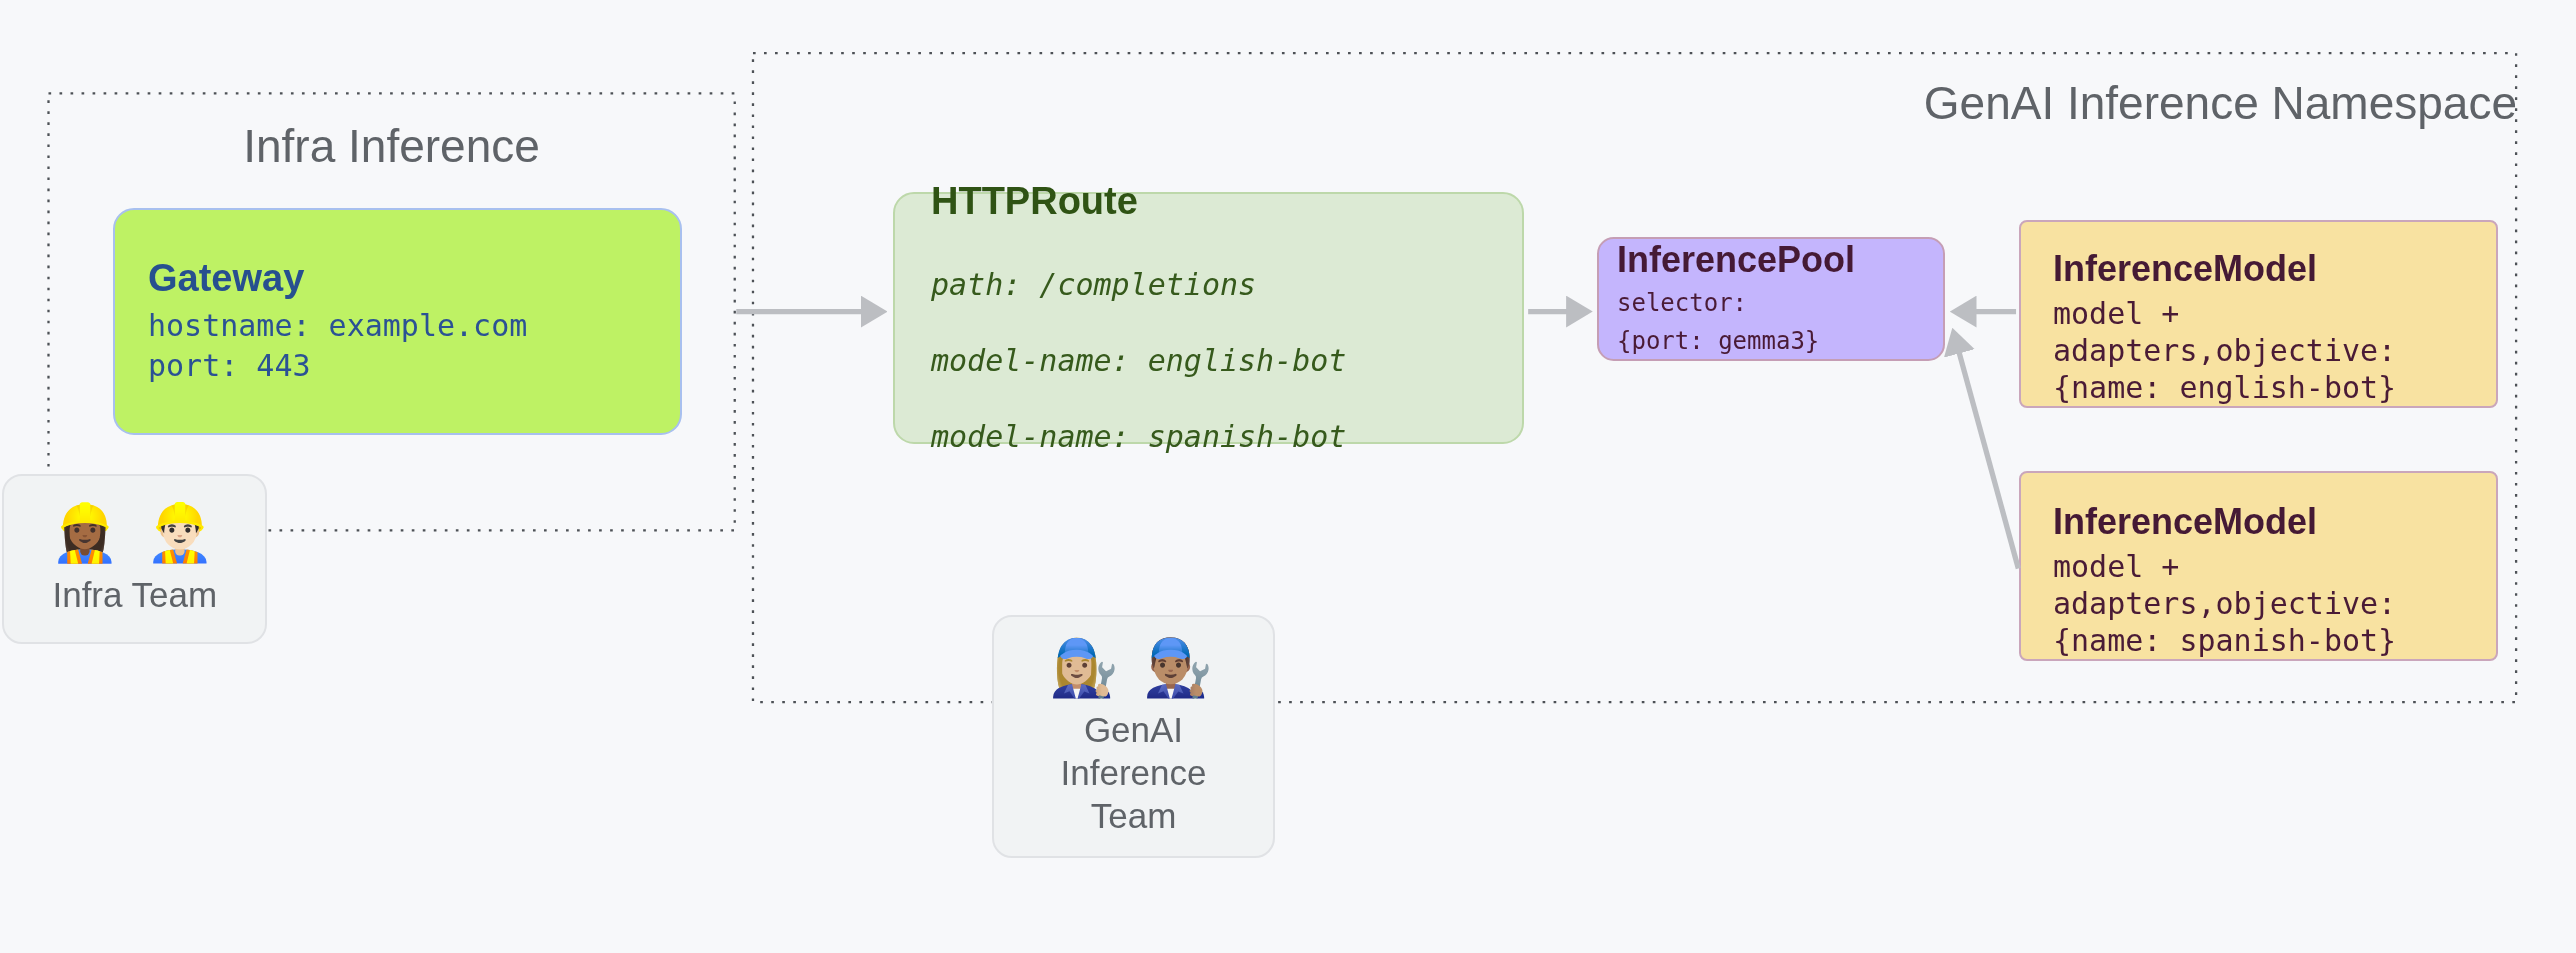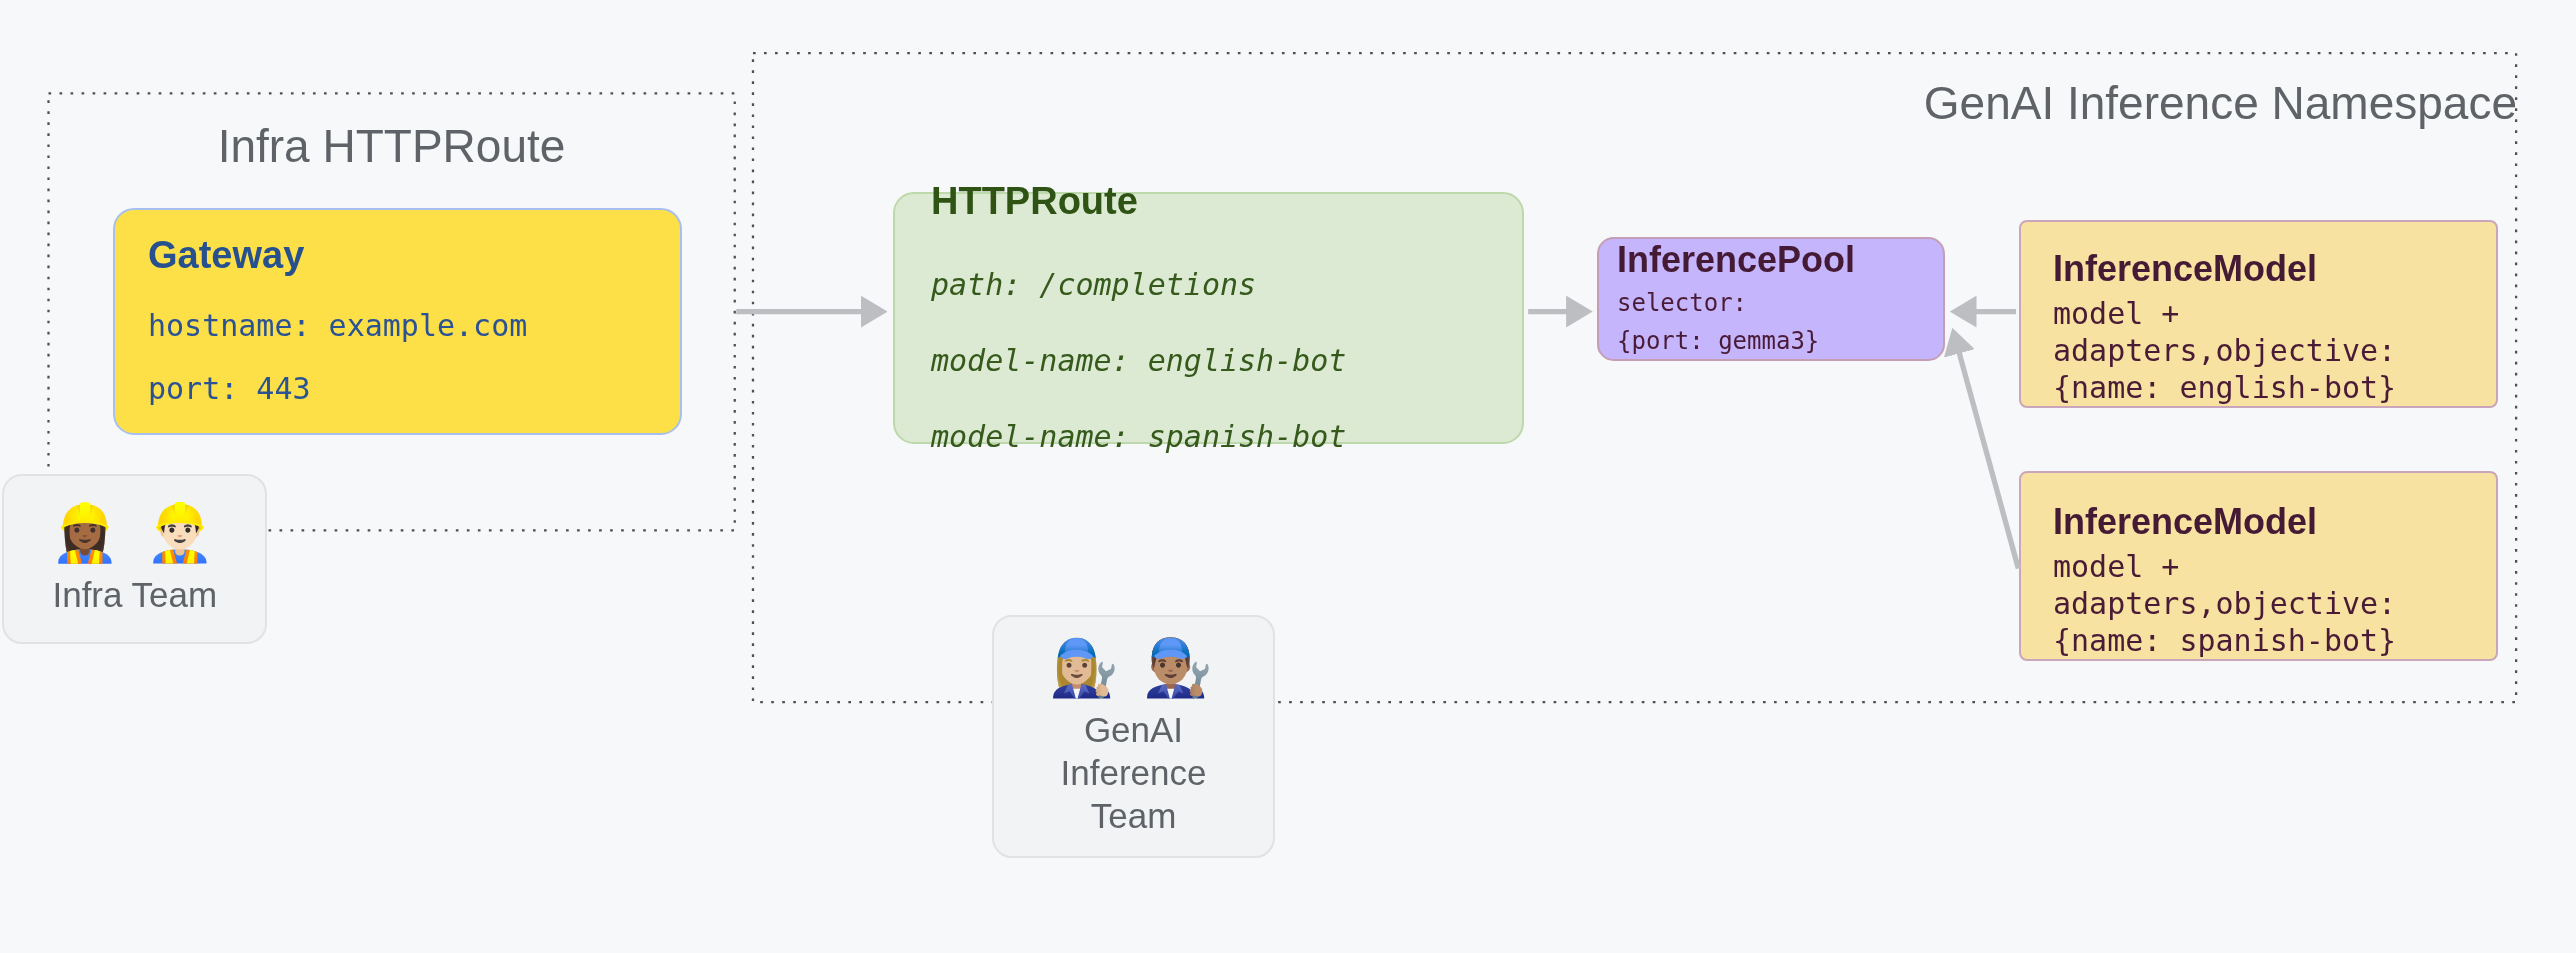--- a/index.html
+++ b/index.html
@@ -43,23 +43,22 @@
     font-weight: bold;
     margin-bottom: 6px;
     white-space: nowrap;
   }
   .node-line {
     font-family: "DejaVu Sans Mono", monospace;
     white-space: pre;
   }
   .gateway {
     left: 113px; top: 208px; width: 569px; height: 227px;
-    background: #fde047; border-color: #a8c0ef; border-radius: 21px;
+    background: #bef264; border-color: #a8c0ef; border-radius: 21px;
     padding-left: 33px;
-    gap: 23px;
   }
   .gateway .node-title { font-size: 38px; color: #27508f; }
   .gateway .node-line  { font-size: 30px; line-height: 40px; color: #2b5294; }
   .httproute {
     left: 893px; top: 192px; width: 631px; height: 252px;
     background: #dcead4; border-color: #bdd8aa; border-radius: 21px;
     padding-left: 36px;
     gap: 36px;
   }
   .httproute .node-title { font-size: 38px; color: #2f5314; }
@@ -111,21 +110,21 @@
 </head>
 <body>
 
 <div id="canvas">
 
   <svg class="layer" viewBox="0 0 3388 1254" width="2576" height="953">
     <rect x="63" y="123" width="903" height="575" fill="none" stroke="#4d5156" stroke-width="3" stroke-dasharray="3.5 11"></rect>
     <rect x="990" y="70" width="2320" height="854" fill="none" stroke="#4d5156" stroke-width="3" stroke-dasharray="3.5 11"></rect>
   </svg>
 
-  <div class="ns-title" style="left:48px; top:119px; width:687px;">Infra HTTPRoute</div>
+  <div class="ns-title" style="left:48px; top:119px; width:687px;">Infra Inference</div>
   <div class="ns-title" style="left:753px; top:76px; width:1764px;text-align:right;">GenAI Inference Namespace</div>
 
   <div class="node gateway">
     <div class="node-title">Gateway</div>
     <div class="node-line">hostname: example.com</div>
     <div class="node-line">port: 443</div>
   </div>
 
   <div class="node httproute">
     <div class="node-title">HTTPRoute</div>

